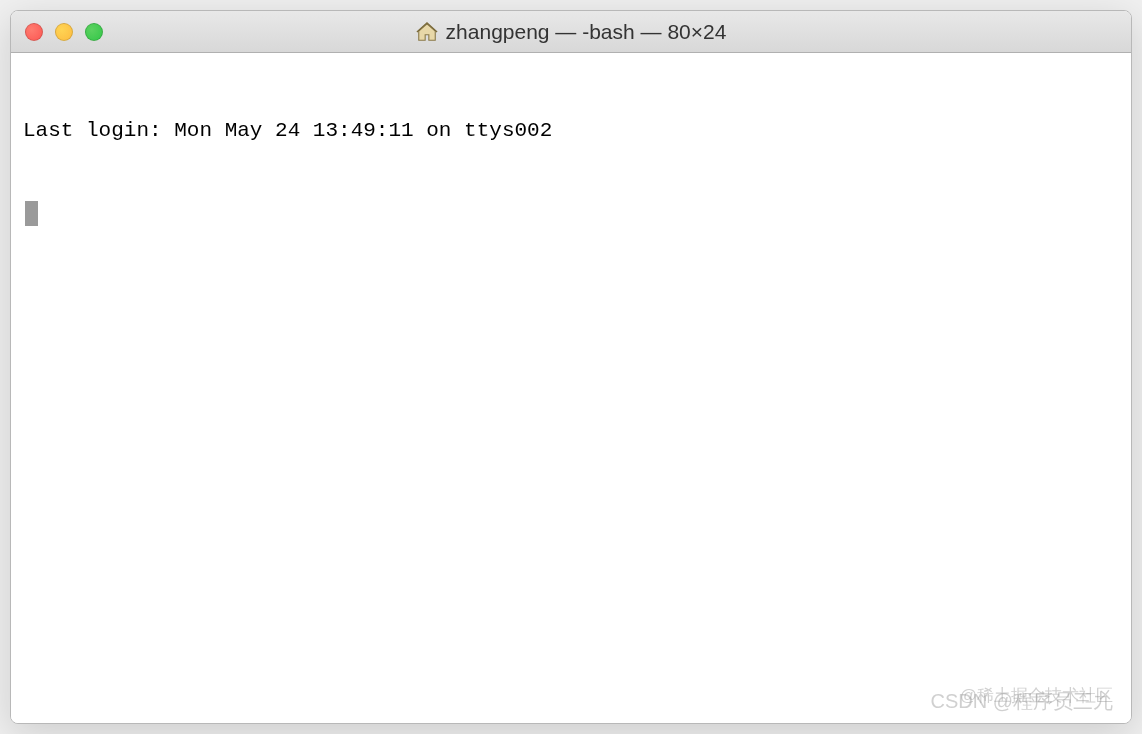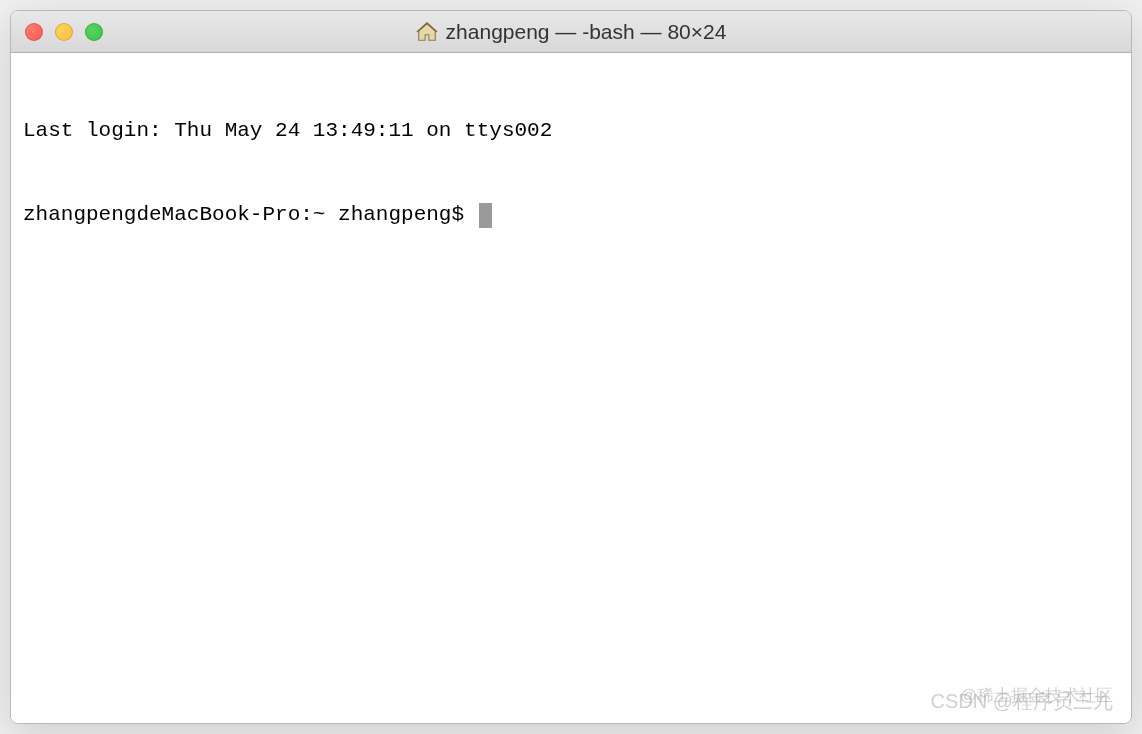--- a/index.html
+++ b/index.html
@@ -151,22 +151,22 @@
         <svg viewBox="0 0 24 24" width="22" height="22">
           <path d="M 3 11 L 12 3 L 21 11 L 21 21 L 14 21 L 14 15 L 10 15 L 10 21 L 3 21 Z" fill="#e8d8a8" stroke="#8a7a4a" stroke-width="1.2"></path>
           <path d="M 1 12 L 12 2 L 23 12" fill="none" stroke="#7a6a3a" stroke-width="1.5"></path>
         </svg>
       </span>
       <span class="title-text">zhangpeng — -bash — 80×24</span>
     </div>
   </div>
 
   <div class="terminal-content">
-    <div class="terminal-line"><span>Last login: Thu May 24 13:49:11 on ttys002</span></div>
-    <div class="terminal-line"><span>zhangpengdeMacBook-Pro:~ zhangpeng$ </span><span class="cursor-block"></span></div>
+    <div class="terminal-line"><span>Last login: Mon May 24 13:49:11 on ttys002</span></div>
+    <div class="terminal-line"><span class="cursor-block"></span></div>
   </div>
 
   <div class="watermark">
     <div>@稀土掘金技术社区</div>
   </div>
   <div class="watermark-overlap">
     <div>CSDN @程序员三九</div>
   </div>
 
 </div>

